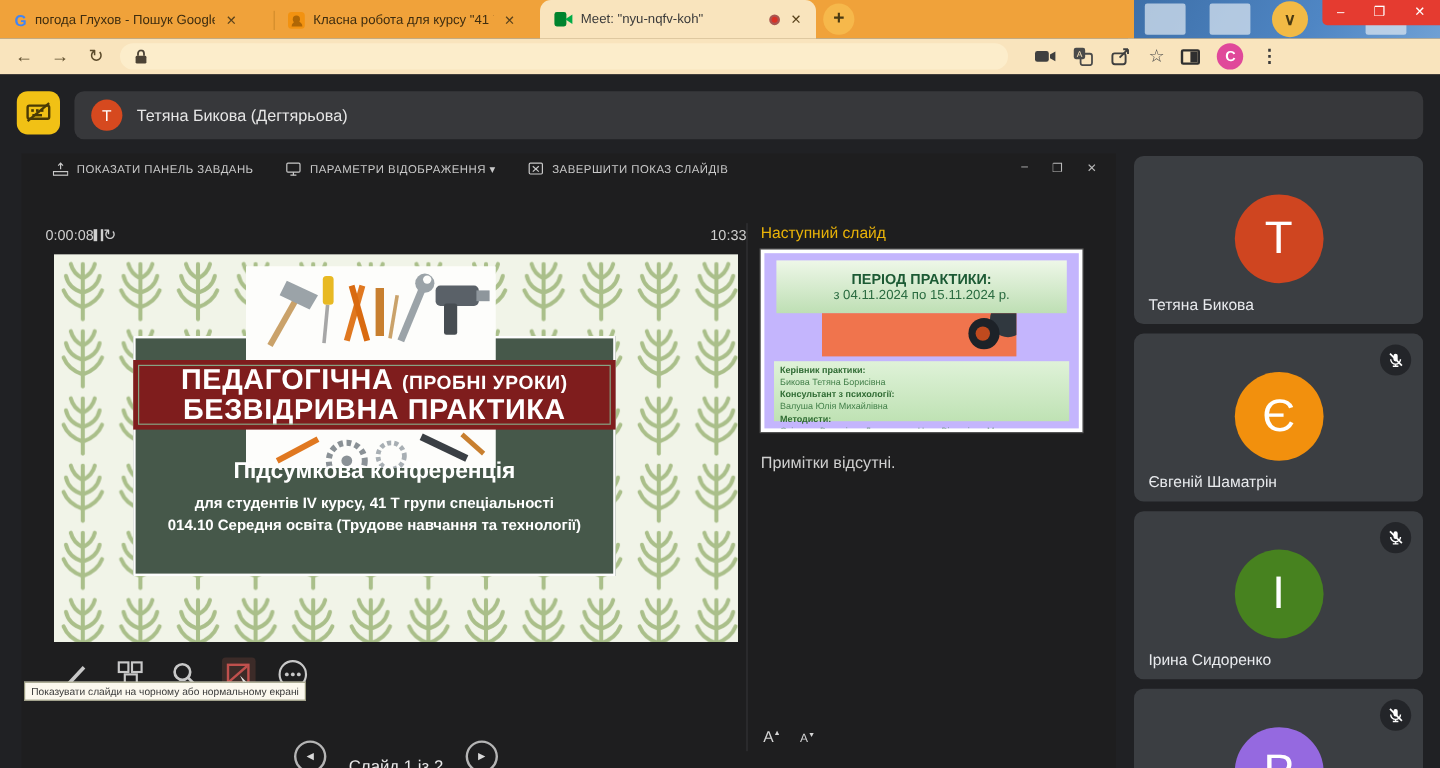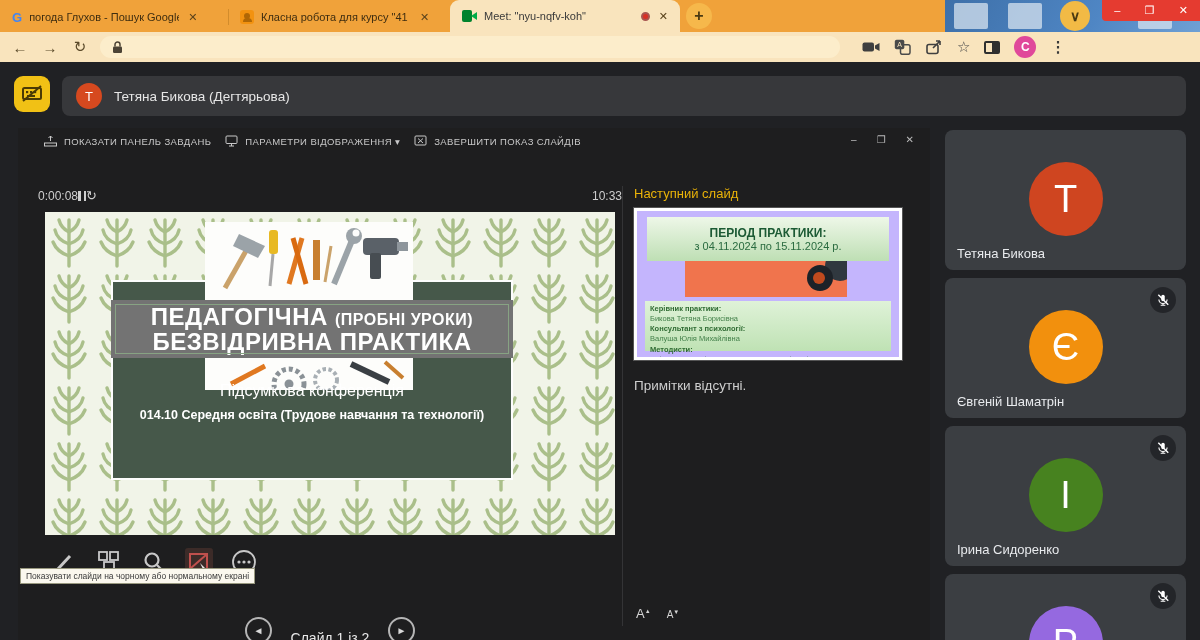--- a/index.html
+++ b/index.html
@@ -55,41 +55,41 @@
   .yellow-badge { position:absolute; left:14px; top:14px; width:36px; height:36px; border-radius:9px; background:#f1c115;
     display:flex; align-items:center; justify-content:center; }
   .banner { position:absolute; left:62px; top:14px; width:1124px; height:40px; border-radius:8px; background:#37383b;
     display:flex; align-items:center; gap:12px; padding:0 14px; }
   .banner-avatar { width:26px; height:26px; border-radius:50%; background:#d6491f; color:#fff; font-size:13px;
     display:flex; align-items:center; justify-content:center; }
   .banner-text { color:#e6e6e6; font-size:13.5px; }
 
   
   .ppt { position:absolute; left:18px; top:66px; width:912px; height:512px; background:#1e1e1f; }
-  .ppt-menu { position:absolute; left:26px; top:7px; display:flex; gap:14px; }
+  .ppt-menu { position:absolute; left:26px; top:7px; display:flex; gap:27px; }
   .ppt-menu-item { display:flex; align-items:center; gap:7px; color:#c9c9c9; font-size:9.5px; letter-spacing:.4px; }
   .ppt-winctl { position:absolute; right:16px; top:6px; display:flex; gap:20px; color:#b9b9b9; font-size:10px; }
   .timer-row { position:absolute; left:20px; top:60px; width:584px; display:flex; align-items:center; color:#cfcfcf; font-size:12px; }
   .pause-btn { display:flex; gap:3px; }
   .pause-btn i { width:2.5px; height:10px; background:#cfcfcf; display:block; }
   .restart-glyph { font-size:13px; color:#cfcfcf; }
   .clock { margin-left:auto; }
 
   
   .slide { position:absolute; left:27px; top:84px; width:570px; height:323px; overflow:hidden; background:#f1f4e8; }
   .slide svg.leafbg { position:absolute; inset:0; }
   .green-panel { position:absolute; left:66px; top:68px; width:402px; height:200px; background:#46584a; border:2px solid #fdfdfd; }
   .white-col { position:absolute; left:160px; top:10px; width:208px; height:168px; background:#fdfdfb; display:flex; flex-direction:column; justify-content:space-between; }
-  .title-band { position:absolute; left:66px; top:88px; width:402px; height:58px; background:#737373;
+  .title-band { position:absolute; left:66px; top:88px; width:402px; height:58px; background:#7f1d1d;
     outline:1px solid #87a383; outline-offset:-5px; display:flex; flex-direction:column; align-items:center; justify-content:center; color:#fff; }
   .title-l1 { font-size:24px; font-weight:bold; letter-spacing:.5px; line-height:1.05; }
   .title-l1 .paren { font-size:16px; }
   .title-l2 { font-size:24px; font-weight:bold; letter-spacing:.5px; line-height:1.05; }
   .sub-block { position:absolute; left:66px; top:170px; width:402px; text-align:center; color:#fff; }
-  .sub-title { font-size:16px; font-weight:normal; margin-bottom:6px; }
+  .sub-title { font-size:19px; font-weight:bold; margin-bottom:6px; }
   .sub-line { font-size:12.5px; font-weight:bold; line-height:1.5; }
 
   
   .icons-row { position:absolute; left:32px; top:420px; display:flex; gap:17px; align-items:center; }
   .tool-ic { width:28px; height:28px; display:flex; align-items:center; justify-content:center; }
   .tooltip { position:absolute; left:2px; top:440px; background:#fbf8ee; border:1px solid #99997f; color:#3a3a3a;
     font-size:8.5px; padding:2px 5px; white-space:nowrap; }
   .slide-nav { position:absolute; left:227px; top:478px; width:170px; display:flex; align-items:center; justify-content:space-between; }
   .nav-circle { width:27px; height:27px; border:2px solid #b5b5b5; border-radius:50%; color:#d9d9d9; font-size:10px;
     display:flex; align-items:center; justify-content:center; }
@@ -325,20 +325,21 @@
       <div class="title-band">
         <div class="title-l1">
           <span>ПЕДАГОГІЧНА</span>
           <span class="paren">(ПРОБНІ УРОКИ)</span>
         </div>
         <div class="title-l2">БЕЗВІДРИВНА ПРАКТИКА</div>
       </div>
 
       <div class="sub-block">
         <div class="sub-title">Підсумкова конференція</div>
+        <div class="sub-line">для студентів IV курсу, 41 Т групи спеціальності</div>
         <div class="sub-line">014.10 Середня освіта (Трудове навчання та технології)</div>
       </div>
     </div>
 
     <div class="icons-row">
       <span class="tool-ic">
         <svg width="26" height="26" viewBox="0 0 26 26">
             <line x1="6" y1="21" x2="19" y2="7" stroke="#c8c8c8" stroke-width="3"></line>
             <path d="M4 23 L7.5 22 L5 19.5 Z" fill="#c8c8c8"></path>
           </svg>

